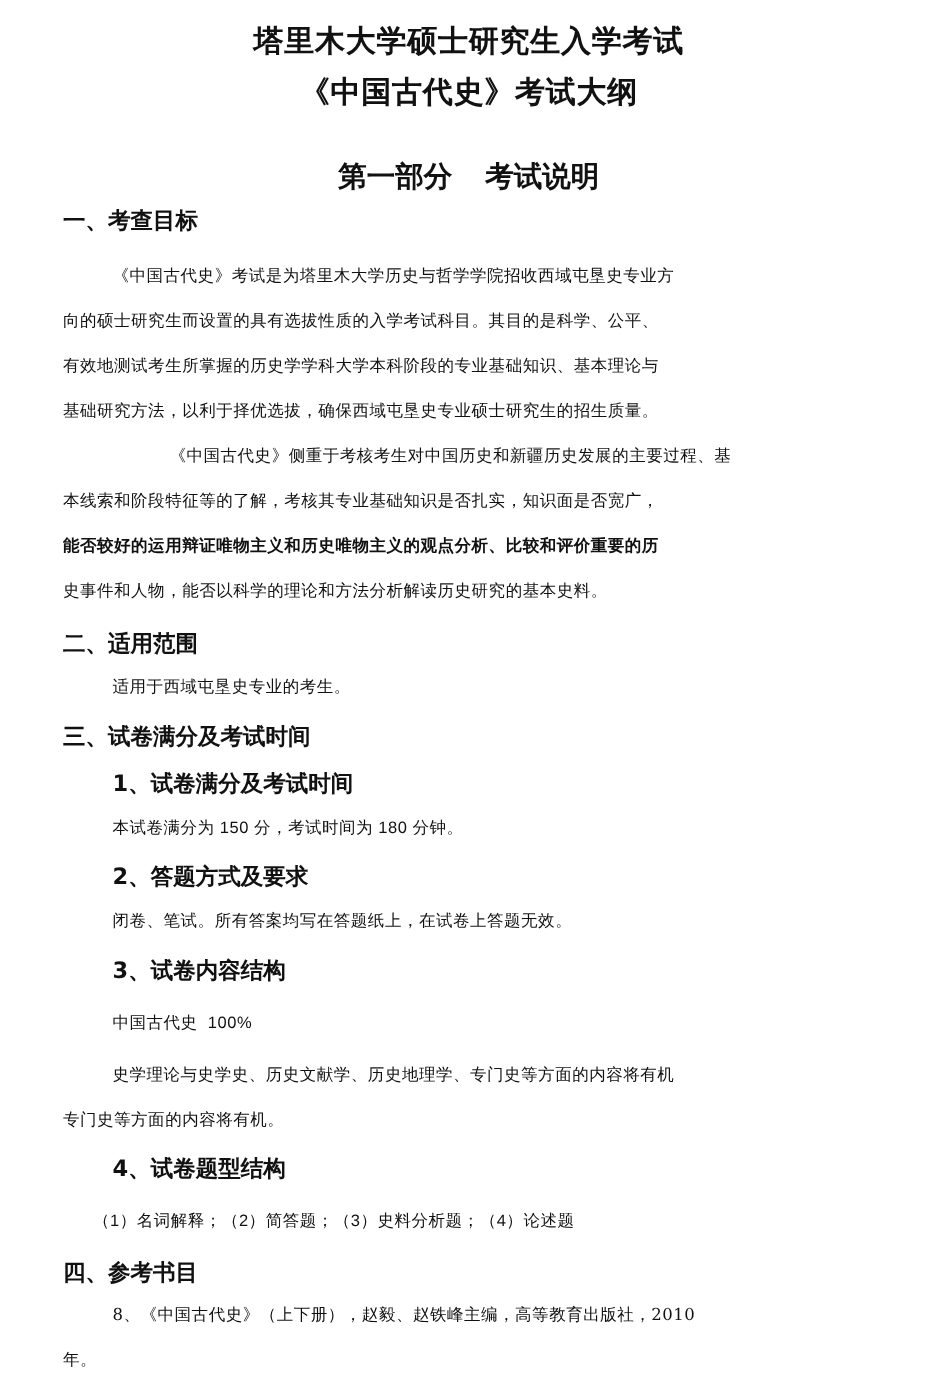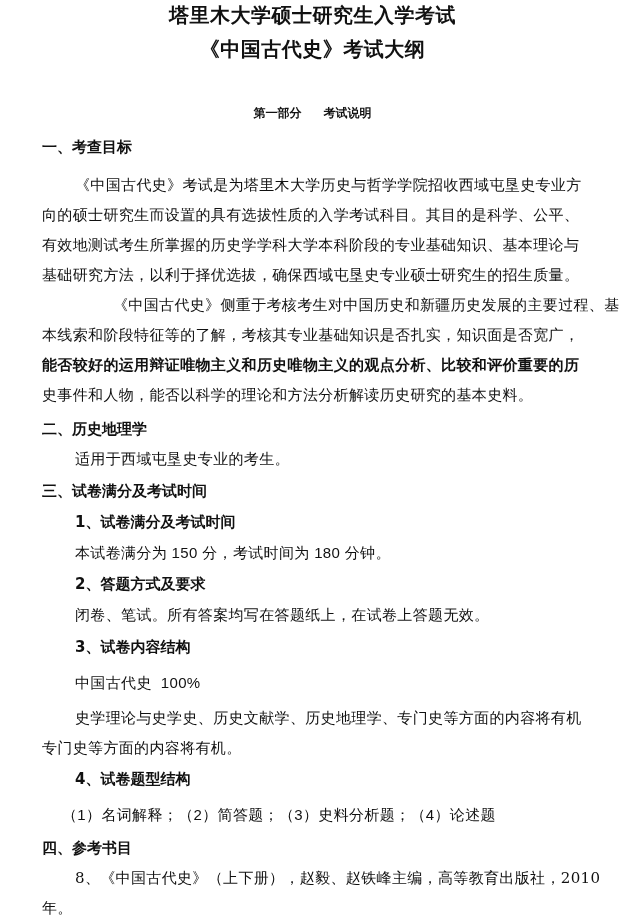--- a/index.html
+++ b/index.html
@@ -5,39 +5,39 @@
   html, body { margin: 0; padding: 0; background: #ffffff; }
   body {
     width: 625px; height: 918px; position: relative; overflow: hidden;
     font-family: "DejaVu Serif", "Liberation Serif", serif;
     color: #111;
   }
   .abs { position: absolute; white-space: nowrap; }
   .title {
     left: 0; width: 625px; text-align: center;
     font-family: "DejaVu Sans", "Liberation Sans", sans-serif;
-    font-weight: bold; font-size: 20px; letter-spacing: 0.5px;
+    font-weight: bold; font-size: 20px; letter-spacing: 0.5px; margin-top: 12px;
   }
   .part {
     left: 0; width: 625px; text-align: center;
     font-family: "DejaVu Sans", "Liberation Sans", sans-serif;
-    font-weight: bold; font-size: 12px;
+    font-weight: bold; font-size: 19px;
   }
   .part .gap { display: inline-block; width: 22px; }
   .h1 {
     left: 42px;
     font-family: "DejaVu Sans", "Liberation Sans", sans-serif;
     font-weight: bold; font-size: 15px;
   }
   .h2 {
     left: 75px;
     font-family: "DejaVu Sans", "Liberation Sans", sans-serif;
     font-weight: bold; font-size: 15px;
   }
-  .line { font-size: 15px; letter-spacing: 0.35px; }
+  .line { font-size: 11px; letter-spacing: 0.35px; }
   .sans-num { font-family: "Liberation Sans", "DejaVu Sans", sans-serif; }
 </style>
 </head>
 <body>
 
 <div>
 
   <div class="abs title" style="top:2px;">塔里木大学硕士研究生入学考试</div>
   <div class="abs title" style="top:36px;">《中国古代史》考试大纲</div>
 
@@ -48,21 +48,21 @@
   <div class="abs h1" style="top:138px;">一、考查目标</div>
   <div class="abs line" style="top:176px; left:75px;">《中国古代史》考试是为塔里木大学历史与哲学学院招收西域屯垦史专业方</div>
   <div class="abs line" style="top:206px; left:42px;">向的硕士研究生而设置的具有选拔性质的入学考试科目。其目的是科学、公平、</div>
   <div class="abs line" style="top:236px; left:42px;">有效地测试考生所掌握的历史学学科大学本科阶段的专业基础知识、基本理论与</div>
   <div class="abs line" style="top:266px; left:42px;">基础研究方法，以利于择优选拔，确保西域屯垦史专业硕士研究生的招生质量。</div>
   <div class="abs line" style="top:296px; left:75px;margin-left:38px;">《中国古代史》侧重于考核考生对中国历史和新疆历史发展的主要过程、基</div>
   <div class="abs line" style="top:326px; left:42px;">本线索和阶段特征等的了解，考核其专业基础知识是否扎实，知识面是否宽广，</div>
   <div class="abs line" style="top:356px; left:42px;font-weight:bold;">能否较好的运用辩证唯物主义和历史唯物主义的观点分析、比较和评价重要的历</div>
   <div class="abs line" style="top:386px; left:42px;">史事件和人物，能否以科学的理论和方法分析解读历史研究的基本史料。</div>
 
-  <div class="abs h1" style="top:420px;">二、历史地理学</div>
+  <div class="abs h1" style="top:420px;">二、适用范围</div>
   <div class="abs line" style="top:450px; left:75px;">适用于西域屯垦史专业的考生。</div>
 
   <div class="abs h1" style="top:482px;">三、试卷满分及考试时间</div>
 
   <div class="abs h2" style="top:513px;">1、试卷满分及考试时间</div>
   <div class="abs line sans-num" style="top:544px; left:75px;">本试卷满分为 150 分，考试时间为 180 分钟。</div>
 
   <div class="abs h2" style="top:575px;">2、答题方式及要求</div>
   <div class="abs line" style="top:606px; left:75px;">闭卷、笔试。所有答案均写在答题纸上，在试卷上答题无效。</div>
 

